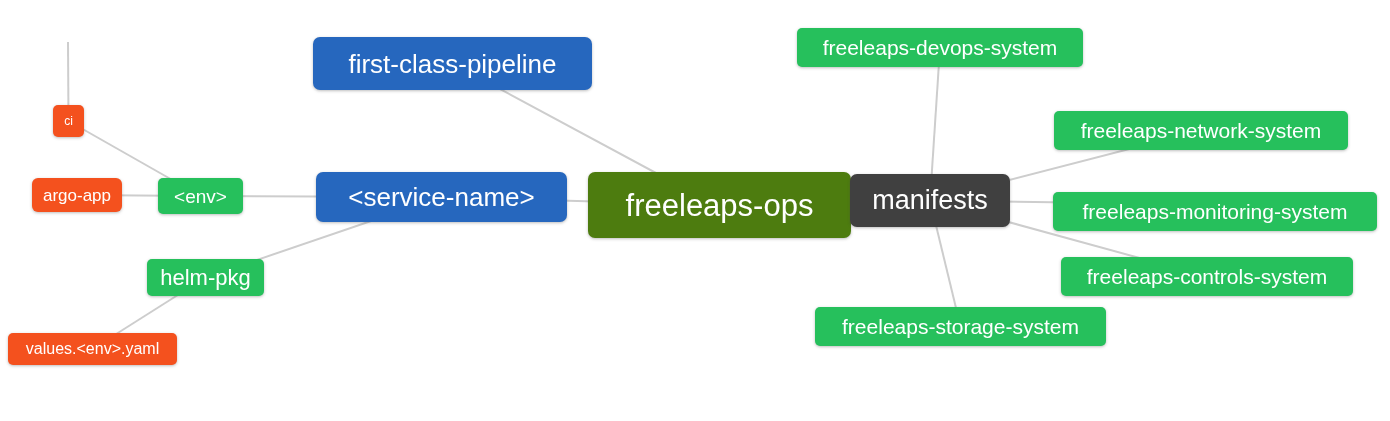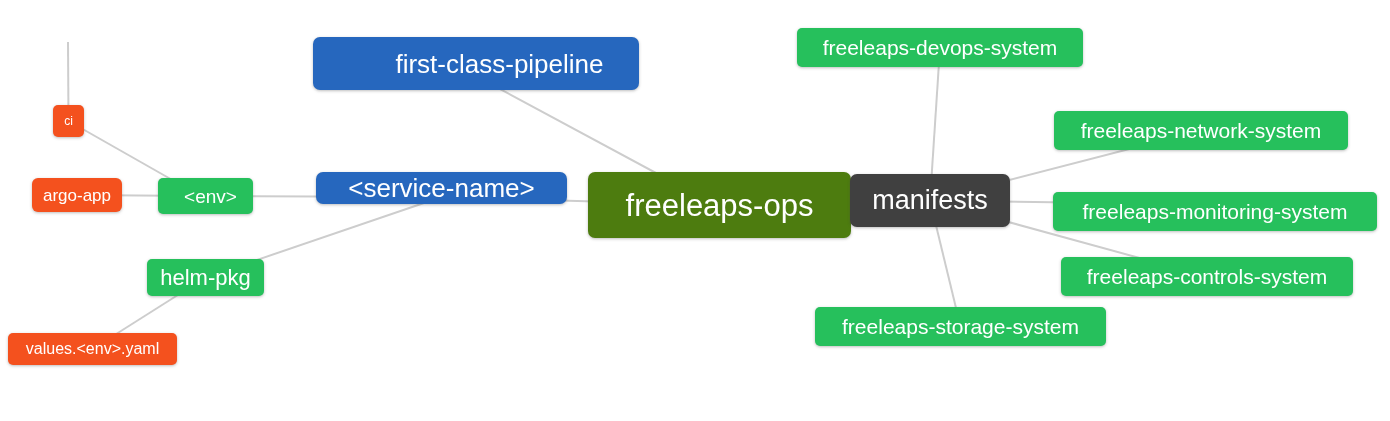--- a/index.html
+++ b/index.html
@@ -55,33 +55,33 @@
       <line x1="930" y1="200.5" x2="1207" y2="276.5" stroke="#CDCDCD" stroke-width="2"></line>
       <line x1="930" y1="200.5" x2="960.5" y2="326.5" stroke="#CDCDCD" stroke-width="2"></line>
     </svg>
 
   <div class="node" style="left: 53px; top: 105px; width: 31px; height: 32px; font-size: 12px; background: rgb(244, 81, 30); color: rgb(255, 255, 255); border-radius: 5px;">
     <span>ci</span>
   </div>
   <div class="node" style="left: 32px; top: 178px; width: 90px; height: 34px; font-size: 17px; background: rgb(244, 81, 30); color: rgb(255, 255, 255); border-radius: 6px;">
     <span>argo-app</span>
   </div>
-  <div class="node" style="left: 158px; top: 178px; width: 85px; height: 36px; font-size: 19px; background: rgb(38, 192, 92); color: rgb(255, 255, 255); border-radius: 5px; padding-left: 10px;">
+  <div class="node" style="left: 158px; top: 178px; width: 85px; height: 36px; font-size: 19px; background: rgb(38, 192, 92); color: rgb(255, 255, 255); border-radius: 5px;">
     <span>&lt;env&gt;</span>
   </div>
   <div class="node" style="left: 147px; top: 259px; width: 117px; height: 37px; font-size: 22px; background: rgb(38, 192, 92); color: rgb(255, 255, 255); border-radius: 5px;">
     <span>helm-pkg</span>
   </div>
   <div class="node" style="left: 8px; top: 333px; width: 169px; height: 32px; font-size: 16px; background: rgb(244, 81, 30); color: rgb(255, 255, 255); border-radius: 5px;">
     <span>values.&lt;env&gt;.yaml</span>
   </div>
-  <div class="node" style="left: 313px; top: 37px; width: 279px; height: 53px; font-size: 26px; background: rgb(38, 103, 190); color: rgb(255, 255, 255); border-radius: 7px; padding-left: 47px;">
+  <div class="node" style="left: 313px; top: 37px; width: 279px; height: 53px; font-size: 26px; background: rgb(38, 103, 190); color: rgb(255, 255, 255); border-radius: 7px;">
     <span>first-class-pipeline</span>
   </div>
-  <div class="node" style="left: 316px; top: 172px; width: 251px; height: 32px; font-size: 26px; background: rgb(38, 103, 190); color: rgb(255, 255, 255); border-radius: 7px;">
+  <div class="node" style="left: 316px; top: 172px; width: 251px; height: 50px; font-size: 26px; background: rgb(38, 103, 190); color: rgb(255, 255, 255); border-radius: 7px;">
     <span>&lt;service-name&gt;</span>
   </div>
   <div class="node" style="left: 588px; top: 172px; width: 263px; height: 66px; font-size: 31px; background: #4d7c0f; color: rgb(255, 255, 255); border-radius: 7px;">
     <span>freeleaps-ops</span>
   </div>
   <div class="node" style="left: 850px; top: 174px; width: 160px; height: 53px; font-size: 27px; background: #404040; color: rgb(255, 255, 255); border-radius: 7px;">
     <span>manifests</span>
   </div>
   <div class="node" style="left: 797px; top: 28px; width: 286px; height: 39px; font-size: 21px; background: rgb(38, 192, 92); color: rgb(255, 255, 255); border-radius: 5px;">
     <span>freeleaps-devops-system</span>

